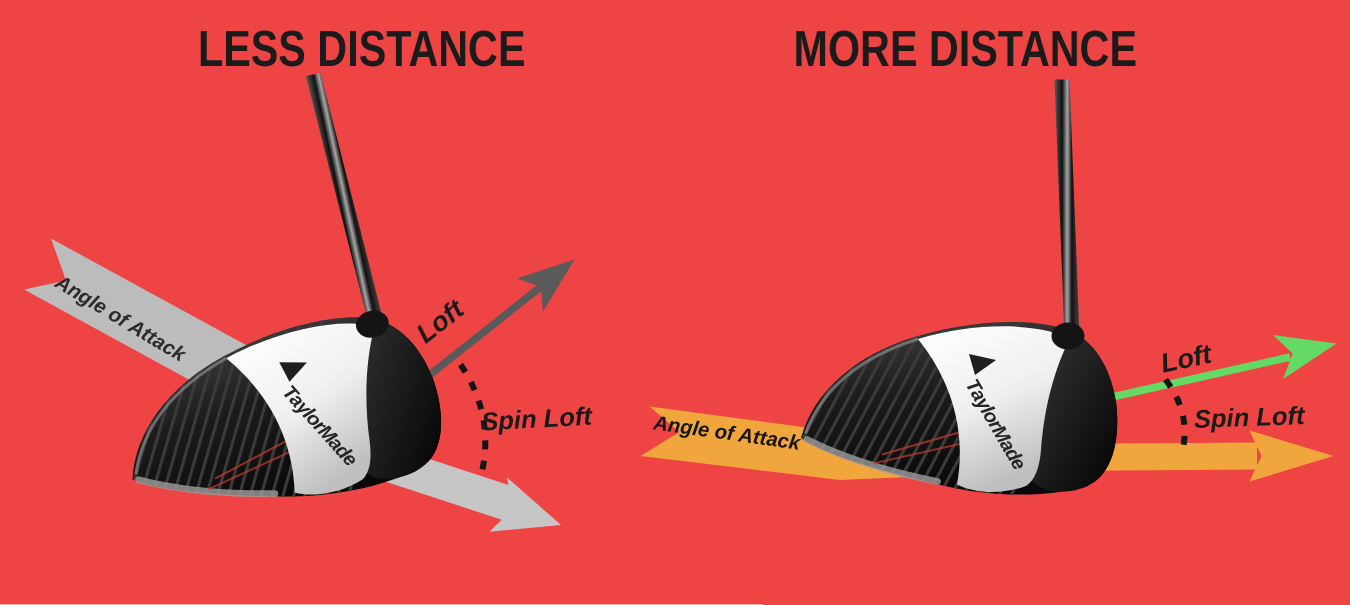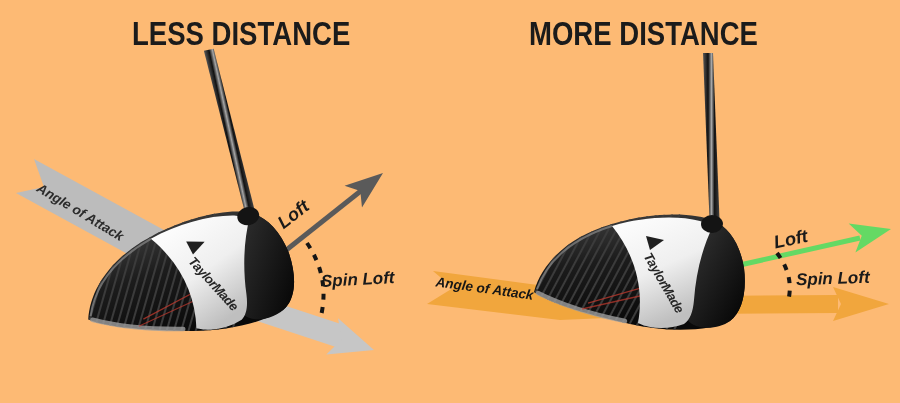--- a/index.html
+++ b/index.html
@@ -1,19 +1,19 @@
 <!DOCTYPE html>
 <html><head>
 <meta charset="utf-8">
 <style>
   html,body{margin:0;padding:0;background:#fff;}
   .stage{
     position:relative;
     width:900px;height:403px;
-    background:#fdba74;
+    background:#ef4444;
     overflow:hidden;
     font-family:"Liberation Sans","DejaVu Sans",sans-serif;
   }
   .title{
     position:absolute;
     font-weight:700;
     font-size:34px;
     color:#1b1b1b;
     letter-spacing:0px;
     white-space:nowrap;

